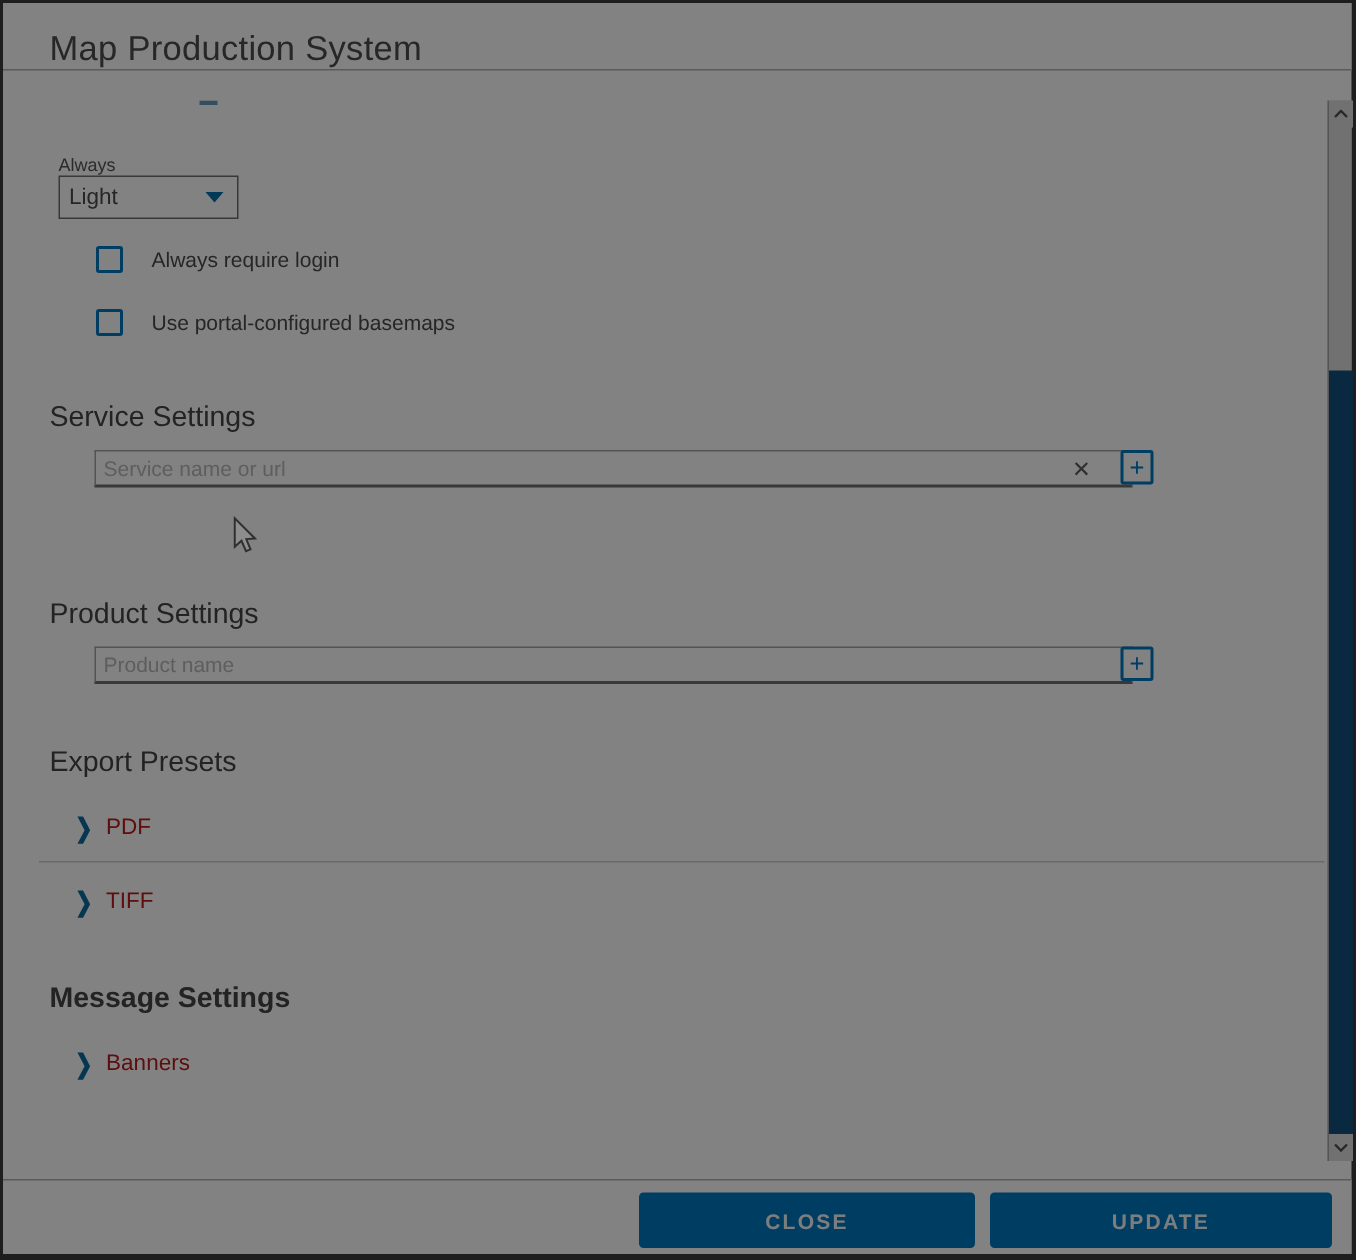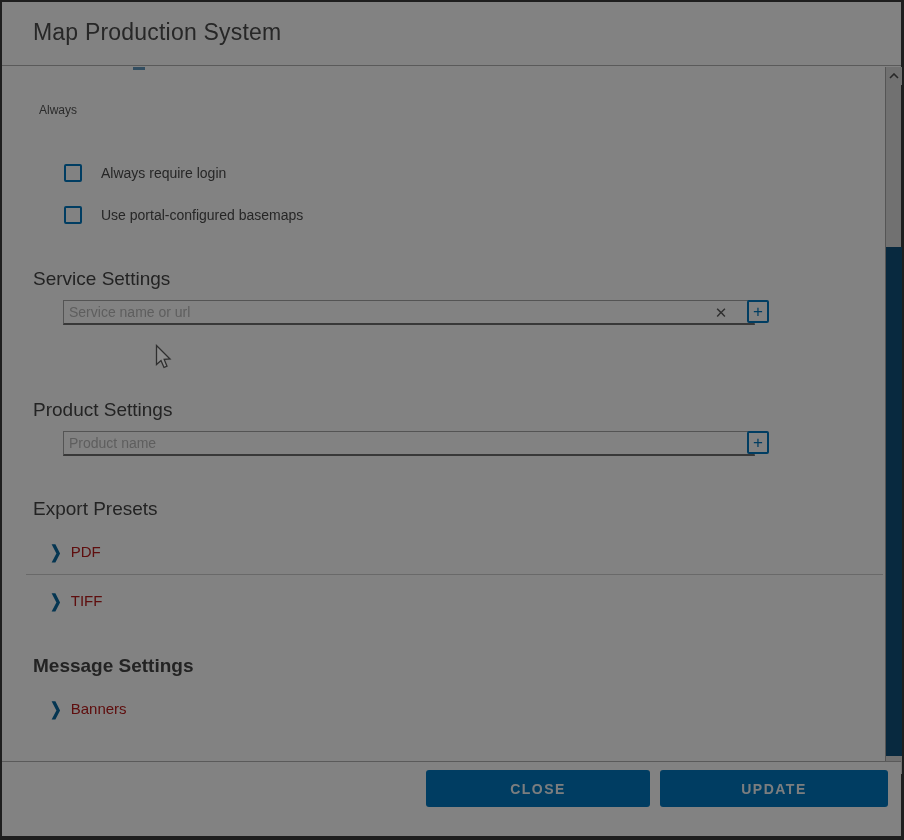--- a/index.html
+++ b/index.html
@@ -13,21 +13,21 @@
     overflow: hidden;
   }
   .dialog {
     position: absolute;
     left: 2px; top: 2px; right: 3px; bottom: 4px;
     background: #ffffff;
   }
 
   
   .dlg-header {
-    position: absolute; left: 0; right: 0; top: 0; height: 64px;
+    position: absolute; left: 0; right: 0; top: 0; height: 45px;
     border-bottom: 1px solid #b0b0b0;
     background: #fff;
   }
   .dlg-title {
     position: absolute; left: 31px; top: 17px;
     font-size: 23px; color: #4d4d4d; font-weight: 400;
     letter-spacing: 0.2px;
   }
 
   
@@ -134,21 +134,21 @@
   .sb-up { top: 0; }
   .sb-down { bottom: 0; }
   .sb-btn svg { display: block; }
   .sb-thumb {
     position: absolute; left: 0; top: 180px; width: 16px; height: 509px;
     background: #11527c; cursor: pointer;
   }
 
   
   .dlg-footer {
-    position: absolute; left: 0; right: 0; bottom: 0; height: 75px;
+    position: absolute; left: 0; right: 0; bottom: 0; height: 50px;
     border-top: 1px solid #b0b0b0; background: #fff;
   }
   .footer-btn {
     position: absolute; top: 8px; height: 37px;
     background: #0079c1; color: #f3f6f8; border: 0; border-radius: 3px;
     font-family: "Liberation Sans", sans-serif;
     font-size: 14px; font-weight: 700; letter-spacing: 1.5px;
     cursor: pointer;
   }
   .btn-close  { left: 424px; width: 224px; }
@@ -172,20 +172,24 @@
 
     <div class="dlg-header">
       <div class="dlg-title">Map Production System</div>
     </div>
 
     <div class="dlg-content">
 
       <div class="clipped-fragment"></div>
 
       <div class="field-label">Always</div>
+      <div class="select-box">
+        <span class="select-value">Light</span>
+        <span class="select-arrow"></span>
+      </div>
 
       <div class="cb-row cb-row-1">
         <span class="cb-box"></span>
         <span class="cb-label">Always require login</span>
       </div>
       <div class="cb-row cb-row-2">
         <span class="cb-box"></span>
         <span class="cb-label">Use portal-configured basemaps</span>
       </div>
 

